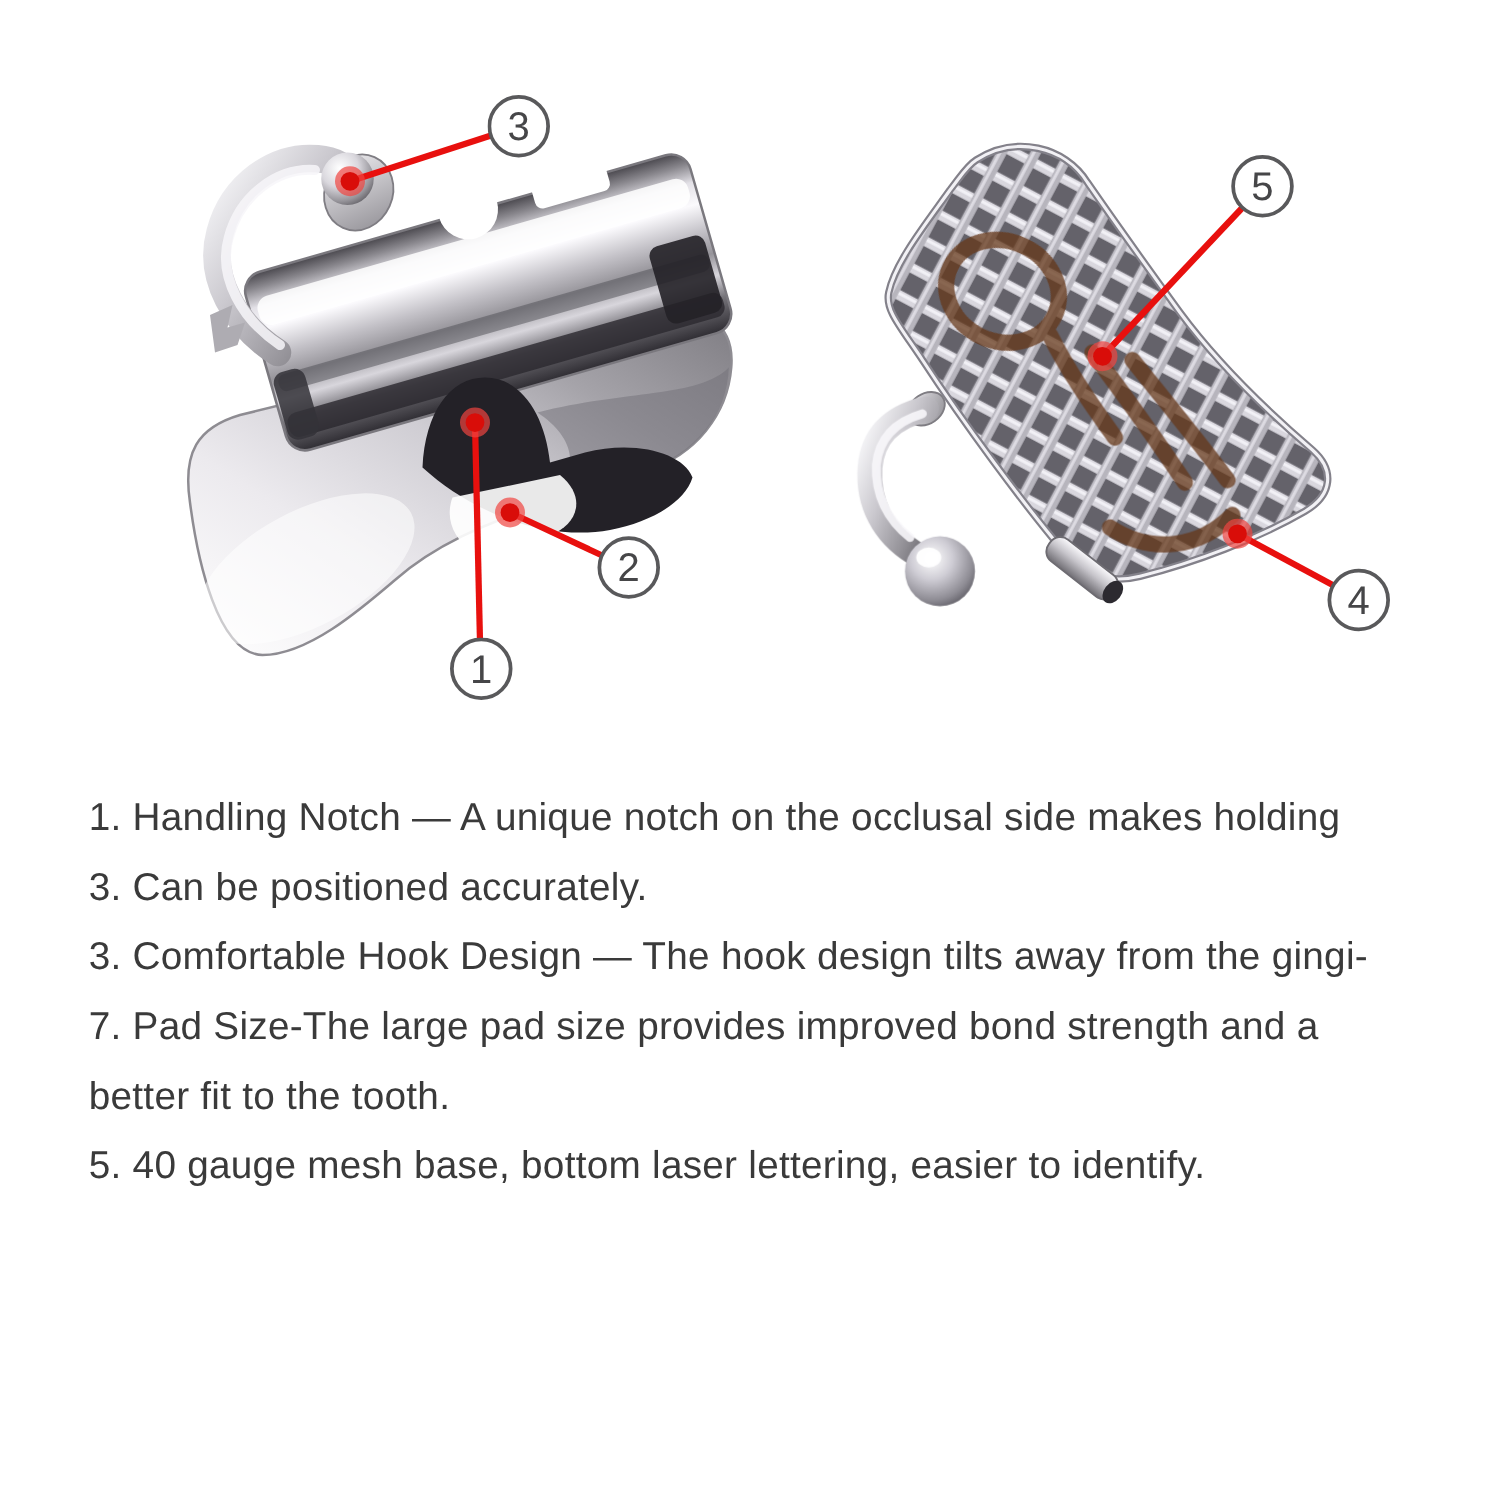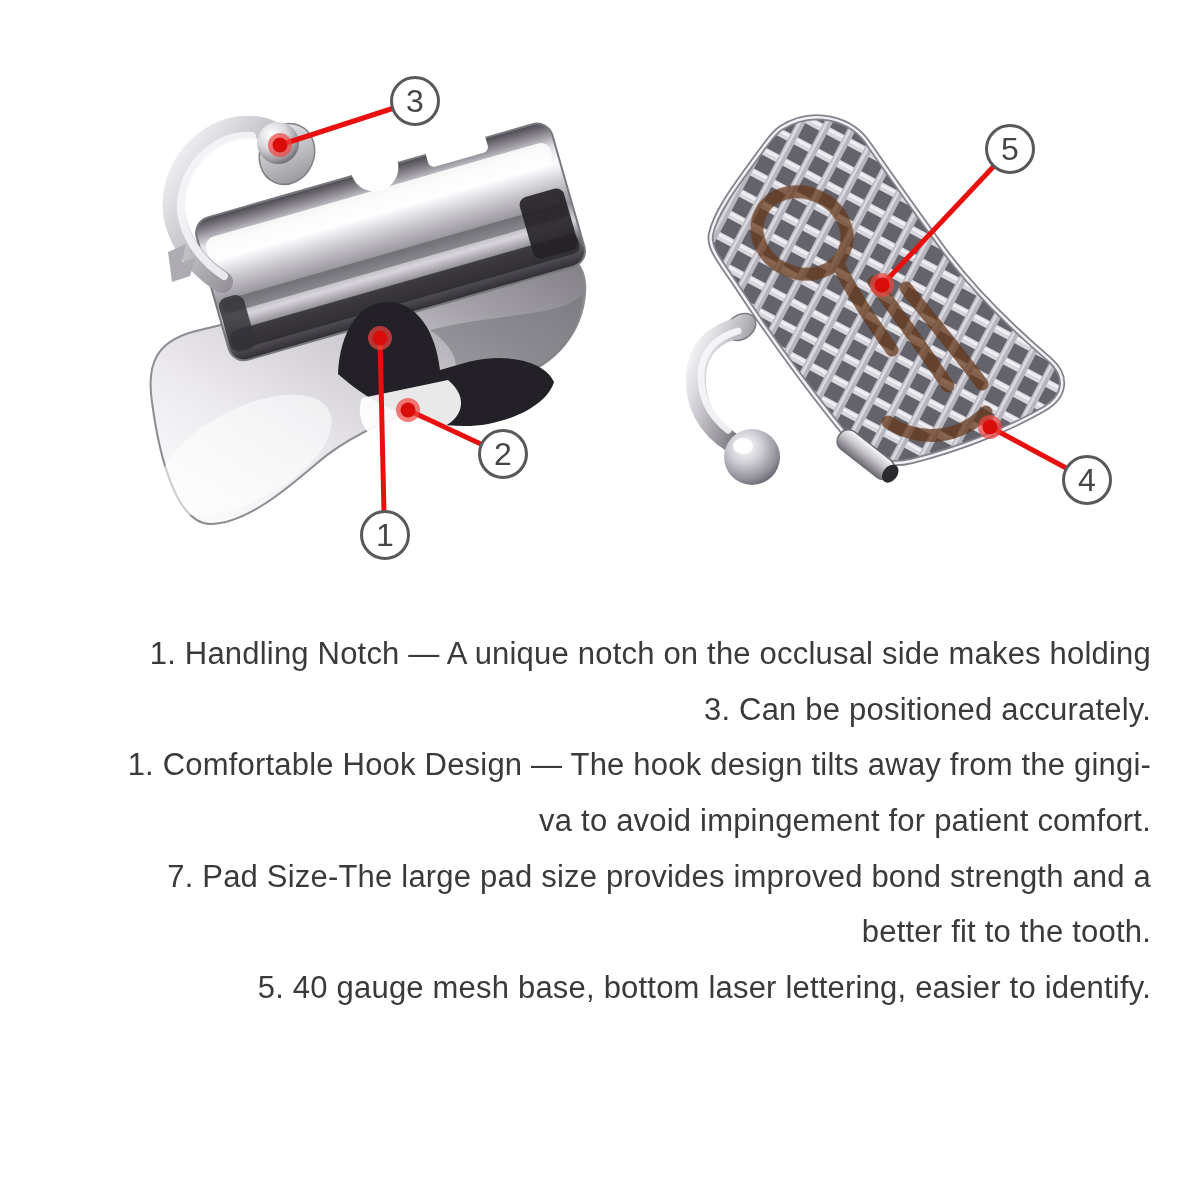--- a/index.html
+++ b/index.html
@@ -44,21 +44,20 @@
   .c5 { left: 985px; top: 124px; }
   
   .features {
     position: absolute;
     left: 71px;
     top: 626px;
     width: 1080px;
     color: #3a3a3a;
     font-size: 31px;
     letter-spacing: 0.2px;
-    text-align: right;
   }
   .fline {
     height: 55.7px;
     line-height: 55.7px;
     white-space: pre;
   }
 </style>
 </head>
 <body>
 
@@ -205,20 +204,19 @@
 
   <div class="num c1">1</div>
   <div class="num c2">2</div>
   <div class="num c3">3</div>
   <div class="num c4">4</div>
   <div class="num c5">5</div>
 
   <div class="features">
     <div class="fline">1. Handling Notch — A unique notch on the occlusal side makes holding</div>
     <div class="fline">3. Can be positioned accurately.</div>
-    <div class="fline">1. Comfortable Hook Design — The hook design tilts away from the gingi-</div>
-    <div class="fline">va to avoid impingement for patient comfort.</div>
+    <div class="fline">3. Comfortable Hook Design — The hook design tilts away from the gingi-</div>
     <div class="fline">7. Pad Size-The large pad size provides improved bond strength and a</div>
     <div class="fline">better fit to the tooth.</div>
     <div class="fline">5. 40 gauge mesh base, bottom laser lettering, easier to identify.</div>
   </div>
 
 </div>
 
 </body></html>

